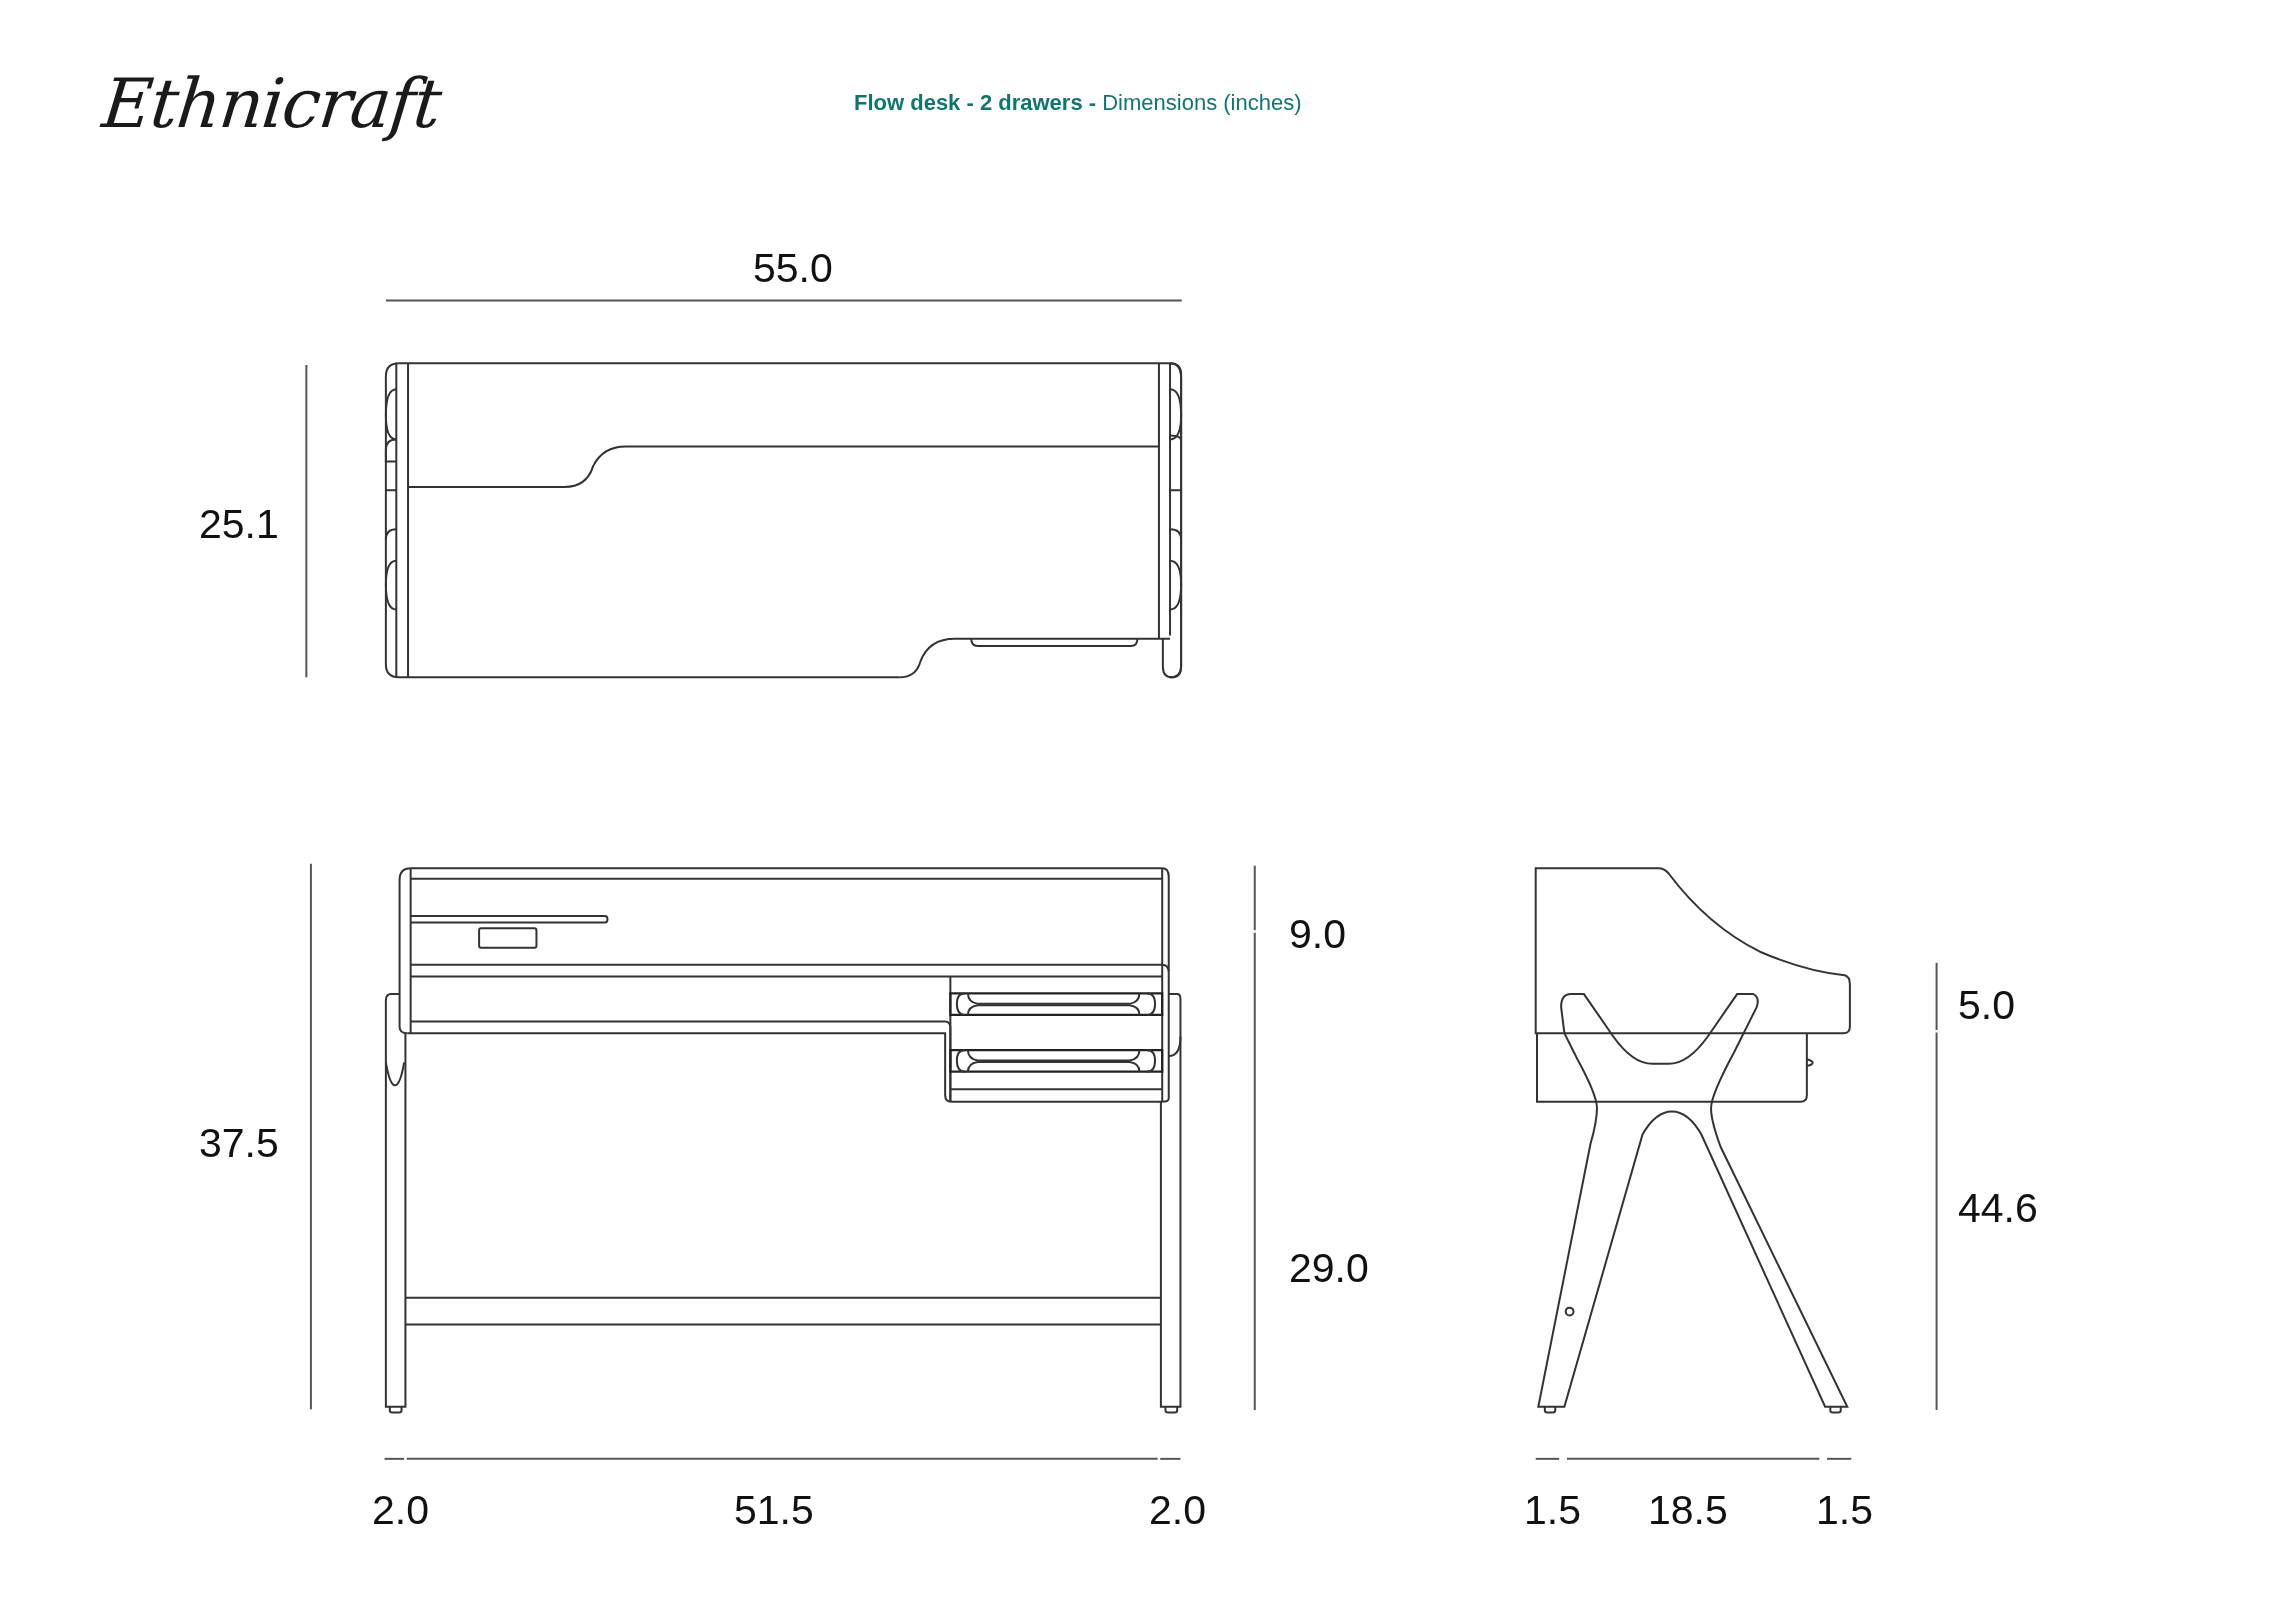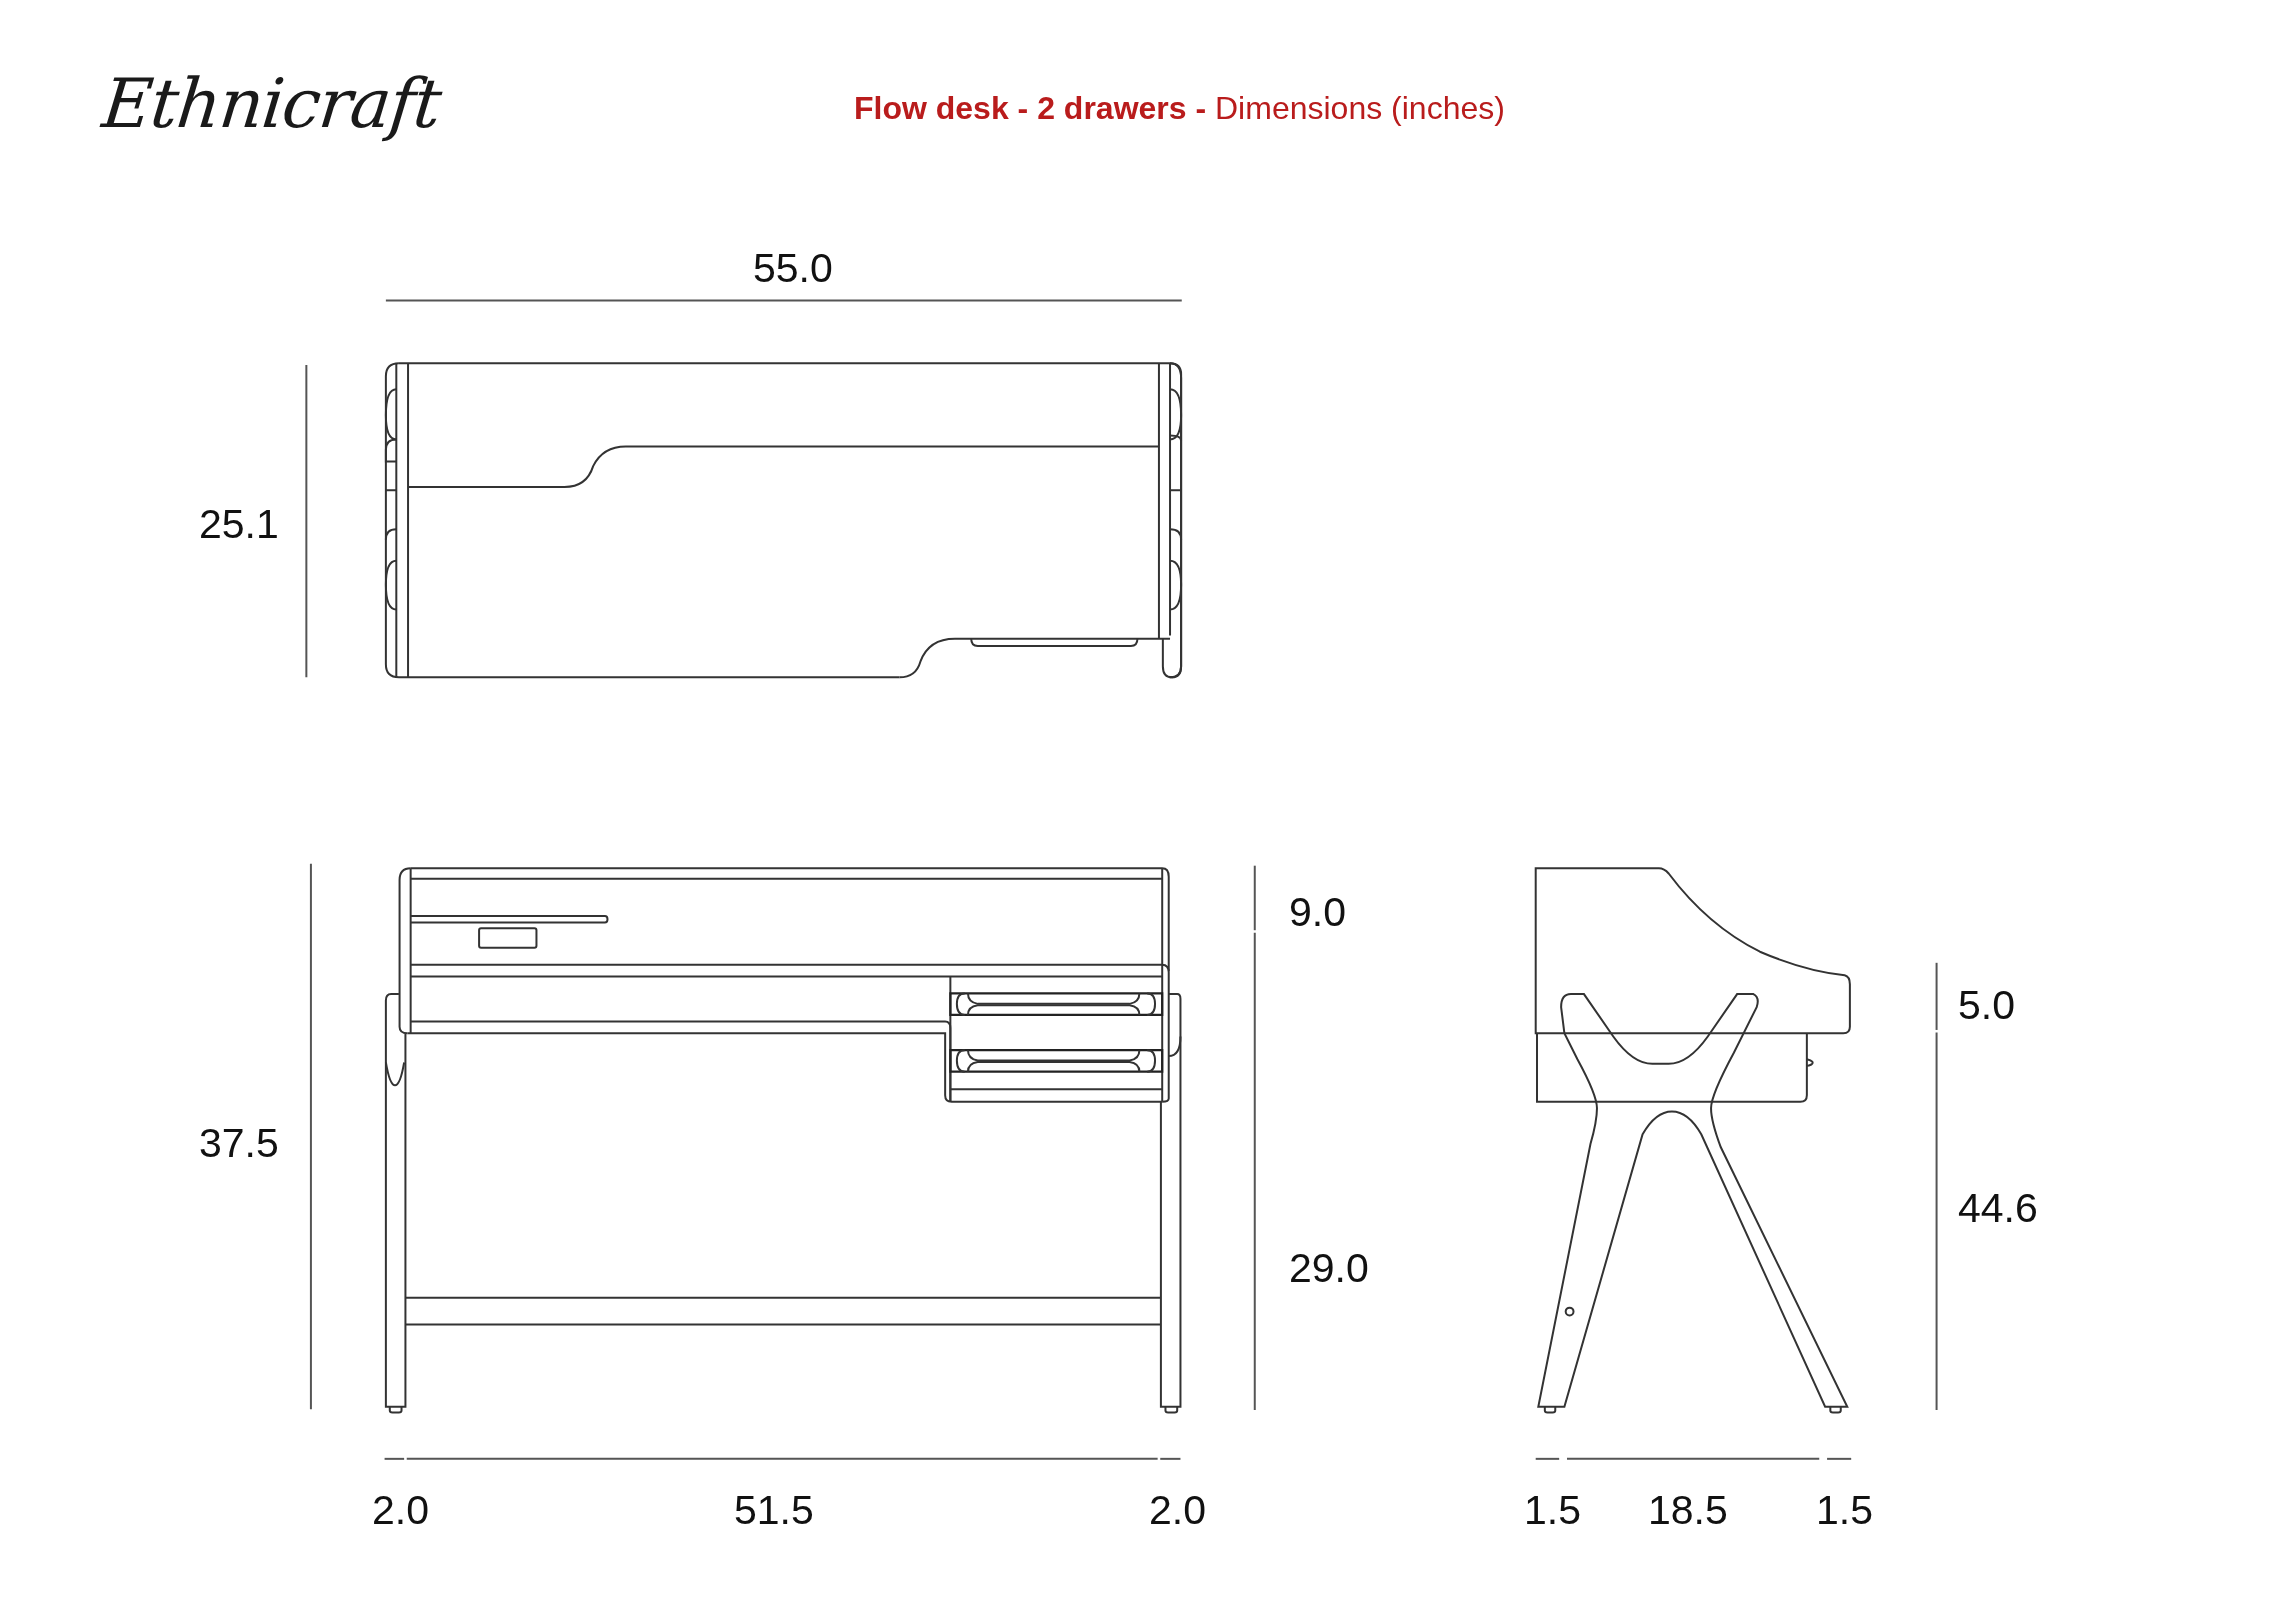--- a/index.html
+++ b/index.html
@@ -1,18 +1,18 @@
 <!DOCTYPE html>
 <html style="font-size:10.4px"><head>
   <meta charset="utf-8">
   <style>
     html, body { margin: 0; padding: 0; background: #ffffff; }
     body { width: 2284px; height: 1616px; position: relative; overflow: hidden; font-family: "Liberation Sans", sans-serif; }
     .logo { position: absolute; left: 103px; top: 64px; font-family: "DejaVu Serif", serif; font-style: italic; font-size: 68px; color: #1a1a1a; letter-spacing: -1.3px; transform: skewX(-6deg); }
-    .title { position: absolute; left: 854px; top: 90px; font-size: 32px; color: #b91c1c; white-space: nowrap; }
+    .title { position: absolute; left: 854px; top: 90px; font-size: 22px; color: #0f766e; white-space: nowrap; }
     .title .bold { font-weight: bold; }
     .title .light { font-weight: normal; }
     .dim { position: absolute; font-size: 41px; color: #111; white-space: nowrap; font-family: "Liberation Sans", sans-serif; }
     svg.drawing { position: absolute; left: 0; top: 0; }
     svg.drawing * { vector-effect: non-scaling-stroke; }
     .ln { stroke: #333; stroke-width: 2; fill: none; }
     .lnd { stroke: #222; stroke-width: 2.2; fill: none; }
     .dl { stroke: #555; stroke-width: 2; fill: none; }
   </style>
 </head>
@@ -22,21 +22,21 @@
 
 <div class="title">
   <span class="bold">Flow desk - 2 drawers -</span>
   <span class="light">Dimensions (inches)</span>
 </div>
 
 <div class="dim" style="left:753px; top:245px;">55.0</div>
 <div class="dim" style="left:199px; top:501px;">25.1</div>
 
 <div class="dim" style="left:199px; top:1120px;">37.5</div>
-<div class="dim" style="left:1289px; top:889px;">9.0</div>
+<div class="dim" style="left:1289px; top:911px;">9.0</div>
 <div class="dim" style="left:1289px; top:1245px;">29.0</div>
 <div class="dim" style="left:372px; top:1487px;">2.0</div>
 <div class="dim" style="left:734px; top:1487px;">51.5</div>
 <div class="dim" style="left:1149px; top:1487px;">2.0</div>
 
 <div class="dim" style="left:1958px; top:982px;">5.0</div>
 <div class="dim" style="left:1958px; top:1185px;">44.6</div>
 <div class="dim" style="left:1524px; top:1487px;">1.5</div>
 <div class="dim" style="left:1648px; top:1487px;">18.5</div>
 <div class="dim" style="left:1816px; top:1487px;">1.5</div>

